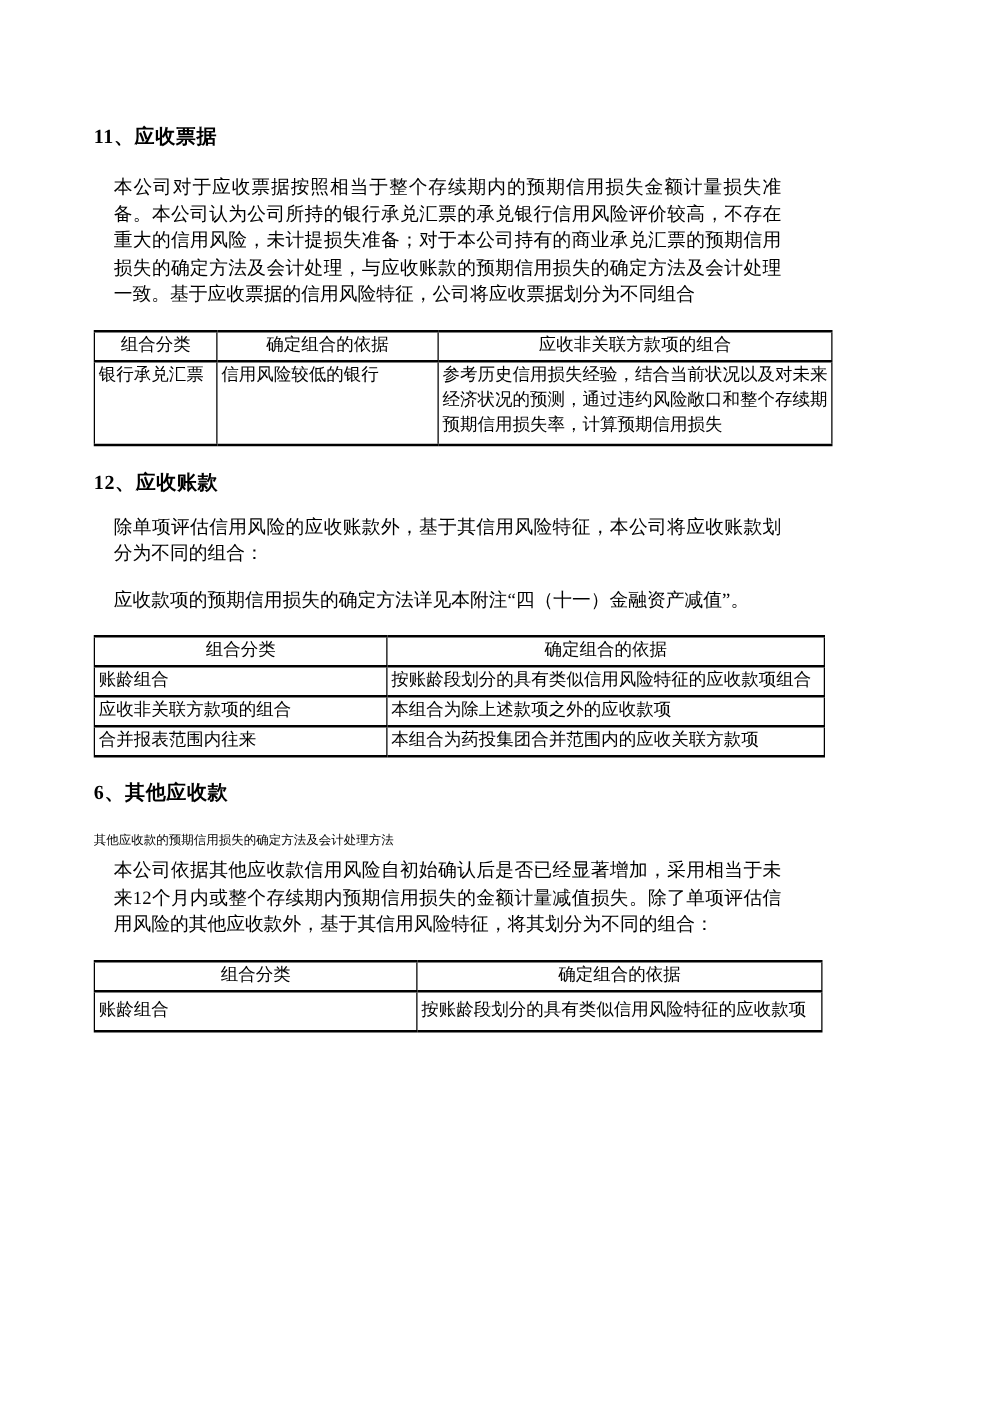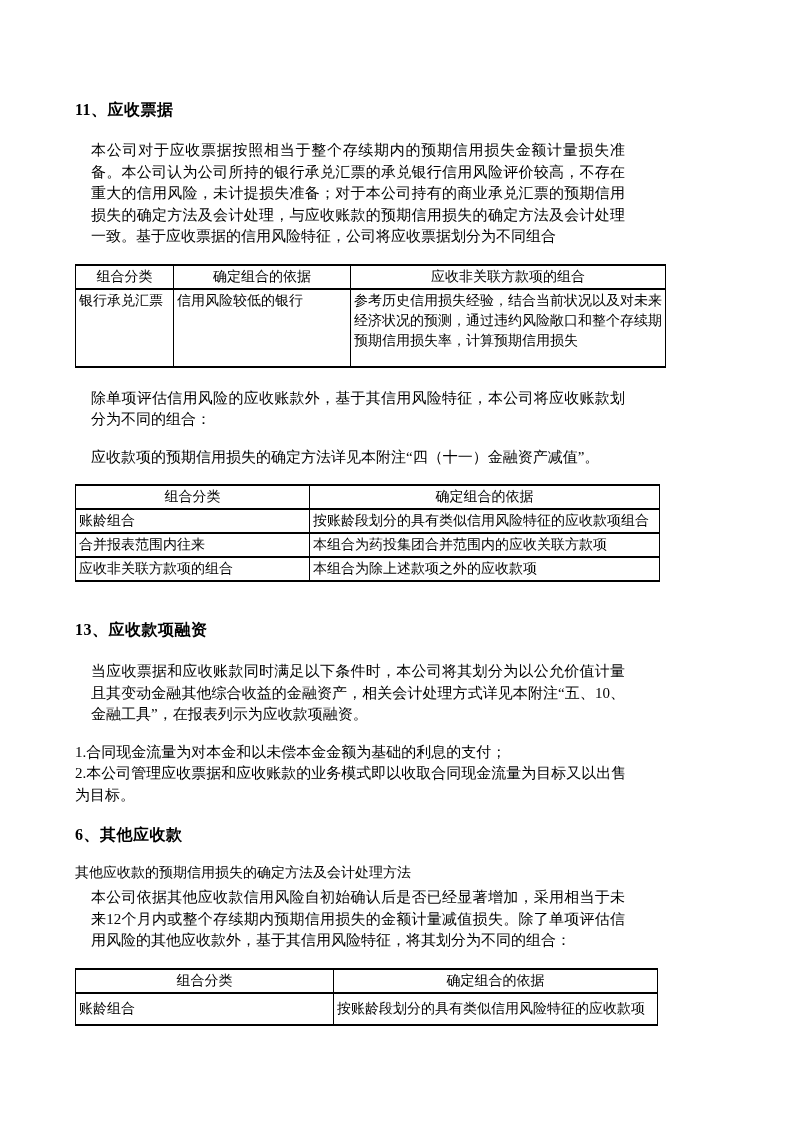--- a/index.html
+++ b/index.html
@@ -31,21 +31,21 @@
   .line { font-size: 15px; line-height: 21.5px; margin: 0; }
   
   #s11 .para1 { margin-top: 21px; }
   #s11 .para2 { margin-top: 6px; }
   #s12 { margin-top: 20px; }
   #s12 .para1 { margin-top: 22px; }
   #s13 { margin-top: 38px; }
   #s13 .para1 { margin-top: 22px; }
   #s14 { margin-top: 19px; }
   .subheading {
-    font-size: 14px;
+    font-size: 10px;
     line-height: 15px;
     margin: 21px 0 0 0;
     font-weight: normal;
   }
   #s14 .para1 { margin-top: 7px; }
 
   table.doc-table {
     border-collapse: collapse;
     font-size: 14px;
     margin-top: 2px;
@@ -60,21 +60,21 @@
     border-top: 2px solid #000;
     border-bottom: 2px solid #000;
     padding: 1px 3px;
     line-height: 20px;
     font-weight: normal;
     text-align: left;
     vertical-align: top;
     overflow: hidden;
   }
   .doc-table th { text-align: center; }
-  table.t1 tbody td { height: 64px; padding-bottom: 11px; }
+  table.t1 tbody td { height: 64px; padding-bottom: 0; }
   table.t3 tbody td { padding-top: 5px; padding-bottom: 5px; }
 </style>
 </head>
 <body>
 
 <div class="page">
 
   <section id="s11">
     <h2 class="sec-heading">11、应收票据</h2>
     <p class="body para1">本公司对于应收票据按照相当于整个存续期内的预期信用损失金额计量损失准备。本公司认为公司所持的银行承兑汇票的承兑银行信用风险评价较高，不存在重大的信用风险，未计提损失准备；对于本公司持有的商业承兑汇票的预期信用损失的确定方法及会计处理，与应收账款的预期信用损失的确定方法及会计处理一致。基于应收票据的信用风险特征，公司将应收票据划分为不同组合</p>
@@ -97,57 +97,52 @@
           <td>银行承兑汇票</td>
           <td>信用风险较低的银行</td>
           <td>参考历史信用损失经验，结合当前状况以及对未来经济状况的预测，通过违约风险敞口和整个存续期预期信用损失率，计算预期信用损失</td>
         </tr>
       </tbody>
     </table>
 
   </section>
 
   <section id="s12">
+    <h2 class="sec-heading">12、应收账款</h2>
     <p class="body">除单项评估信用风险的应收账款外，基于其信用风险特征，本公司将应收账款划分为不同的组合：</p>
     <p class="body">应收款项的预期信用损失的确定方法详见本附注“四（十一）金融资产减值”。</p>
 
     <table class="doc-table t2">
       <colgroup>
         <col style="width:234px">
         <col style="width:350px">
       </colgroup>
       <thead>
         <tr>
           <th>组合分类</th>
           <th>确定组合的依据</th>
         </tr>
       </thead>
       <tbody>
         <tr>
           <td>账龄组合</td>
           <td>按账龄段划分的具有类似信用风险特征的应收款项组合</td>
         </tr>
         <tr>
+          <td>应收非关联方款项的组合</td>
+          <td>本组合为除上述款项之外的应收款项</td>
+        </tr>
+        <tr>
           <td>合并报表范围内往来</td>
           <td>本组合为药投集团合并范围内的应收关联方款项</td>
-        </tr>
-        <tr>
-          <td>应收非关联方款项的组合</td>
-          <td>本组合为除上述款项之外的应收款项</td>
         </tr>
       </tbody>
     </table>
   </section>
 
-  <section id="s13">
-    <h2 class="sec-heading">13、应收款项融资</h2>
-    <p class="body para1">当应收票据和应收账款同时满足以下条件时，本公司将其划分为以公允价值计量且其变动金融其他综合收益的金融资产，相关会计处理方式详见本附注“五、10、金融工具”，在报表列示为应收款项融资。</p>
-    <div class="line">1.合同现金流量为对本金和以未偿本金金额为基础的利息的支付；</div>
-    <div class="line">2.本公司管理应收票据和应收账款的业务模式即以收取合同现金流量为目标又以出售为目标。</div>
-  </section>
 
   <section id="s14">
     <h2 class="sec-heading">6、其他应收款</h2>
     <div class="subheading">其他应收款的预期信用损失的确定方法及会计处理方法</div>
     <p class="body para1">本公司依据其他应收款信用风险自初始确认后是否已经显著增加，采用相当于未来12个月内或整个存续期内预期信用损失的金额计量减值损失。除了单项评估信用风险的其他应收款外，基于其信用风险特征，将其划分为不同的组合：</p>
 
     <table class="doc-table t3">
       <colgroup>
         <col style="width:258px">
         <col style="width:324px">

